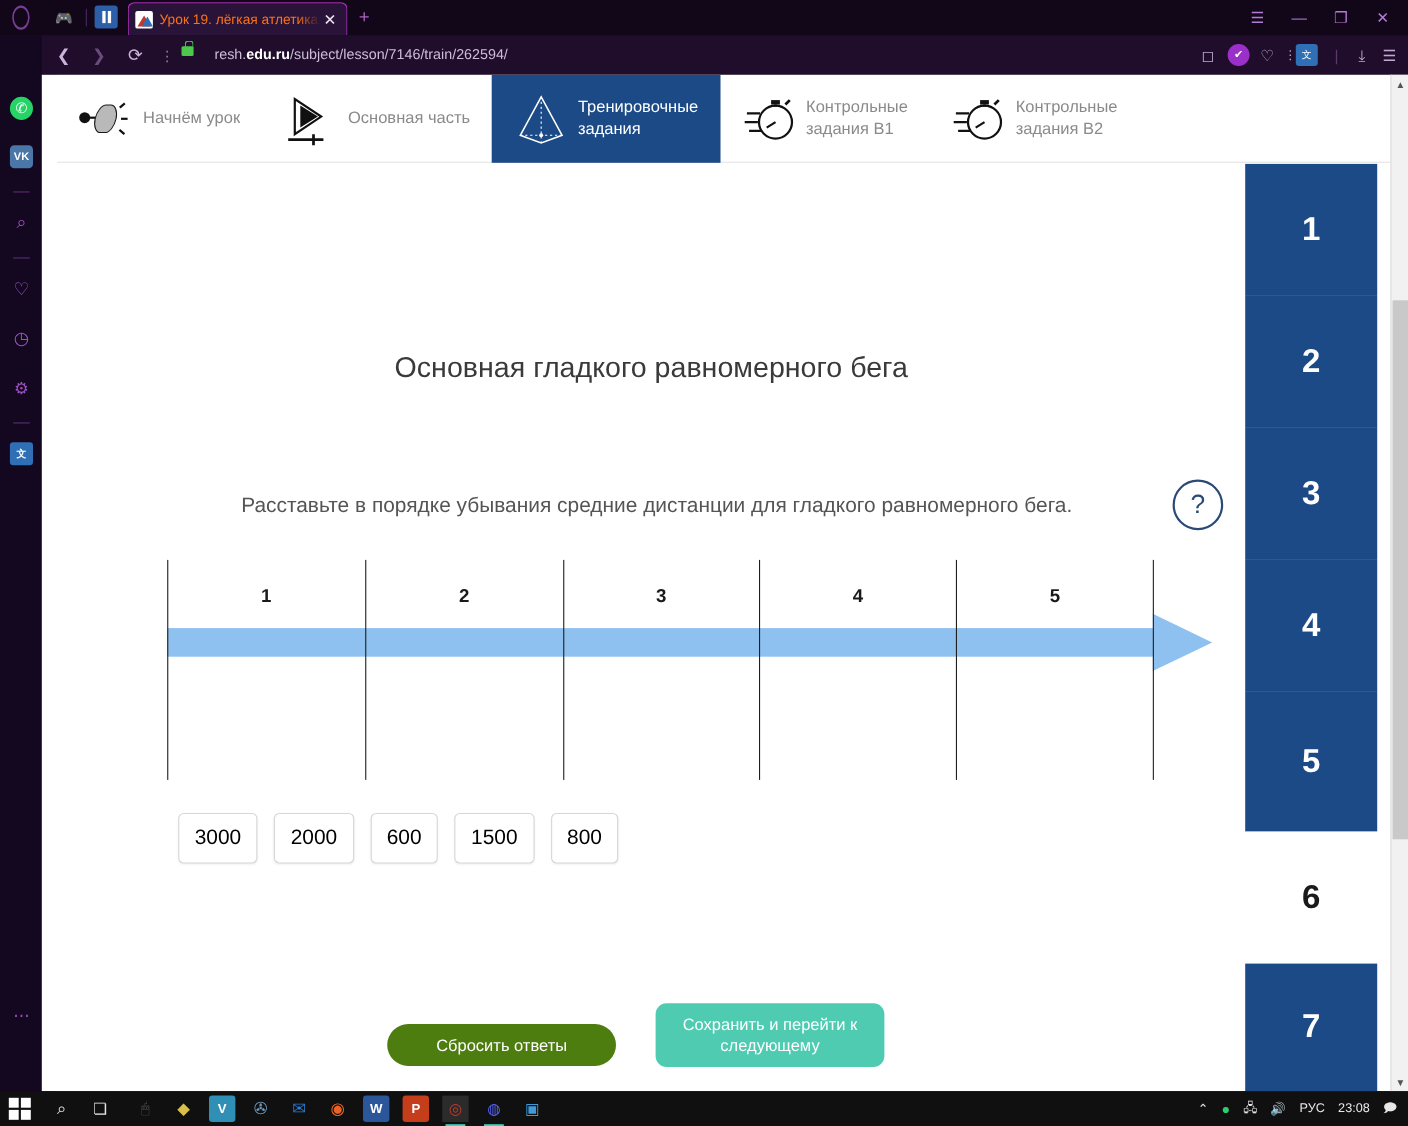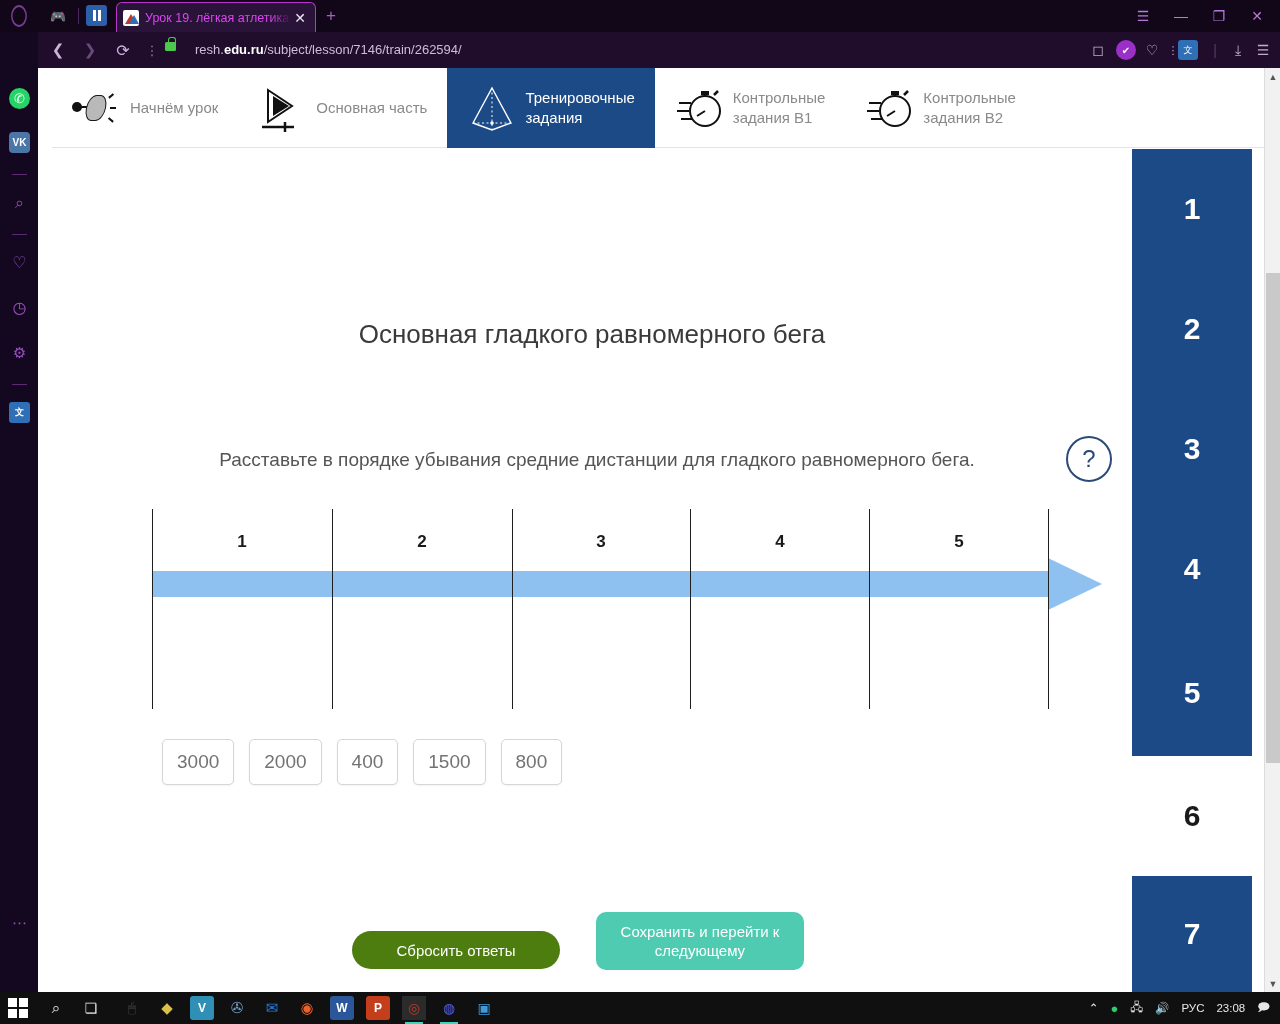--- a/index.html
+++ b/index.html
@@ -58,21 +58,21 @@
     content: ""; position: absolute; left: 2px; bottom: 2px;
     border-left: 6px solid transparent; border-right: 6px solid transparent;
     border-bottom: 10px solid #c0392b;
   }
   #tab-favicon::after {
     content: ""; position: absolute; left: 6px; bottom: 2px;
     border-left: 5px solid transparent; border-right: 5px solid transparent;
     border-bottom: 9px solid #2f6fb5;
   }
   #tab-title {
-    flex: 1 1 auto; font-size: 12.5px; color: #d946ef;
+    flex: 1 1 auto; font-size: 12.5px; color: #f97316;
     white-space: nowrap; overflow: hidden;
     -webkit-mask-image: linear-gradient(to right, #000 86%, transparent 100%);
     mask-image: linear-gradient(to right, #000 86%, transparent 100%);
     text-align: right;
   }
   #tab-close {
     flex: 0 0 18px; text-align: center; color: #efe4f5; font-size: 14px;
   }
   #tab-new {
     position: absolute; left: 322px; top: 7px; width: 18px; height: 18px;
@@ -237,21 +237,21 @@
 
   
   #tiles {
     position: absolute; left: 110px; top: 590px; width: 700px; height: 46px;
     display: flex; gap: 15px;
   }
   .tile {
     min-width: 58px; height: 46px; padding: 12px 14px;
     border: 1px solid #d6d6d6; border-radius: 5px; background: #fff;
     display: flex; align-items: center; justify-content: center;
-    font-size: 19px; color: #737373;
+    font-size: 19px; color: #000000;
     box-shadow: 0 1px 2px rgba(0,0,0,0.05);
   }
 
   
   #btn-reset {
     position: absolute; left: 300px; top: 782px; width: 208px; height: 38px;
     background: #4d7c0f; border-radius: 19px; border: none;
     color: #ffffff; font-size: 15px; font-family: "Liberation Sans", sans-serif;
     cursor: pointer;
   }
@@ -477,21 +477,21 @@
         <div class="tl-num" style="left:60px">1</div>
         <div class="tl-num" style="left:240px">2</div>
         <div class="tl-num" style="left:419px">3</div>
         <div class="tl-num" style="left:598px">4</div>
         <div class="tl-num" style="left:777px">5</div>
       </div>
 
       <div id="tiles">
         <div class="tile">3000</div>
         <div class="tile">2000</div>
-        <div class="tile">400</div>
+        <div class="tile">600</div>
         <div class="tile">1500</div>
         <div class="tile">800</div>
       </div>
 
       <button id="btn-reset">Сбросить ответы</button>
       <button id="btn-save">Сохранить и перейти к следующему</button>
 
     </div>
 
     <div id="qrail">

